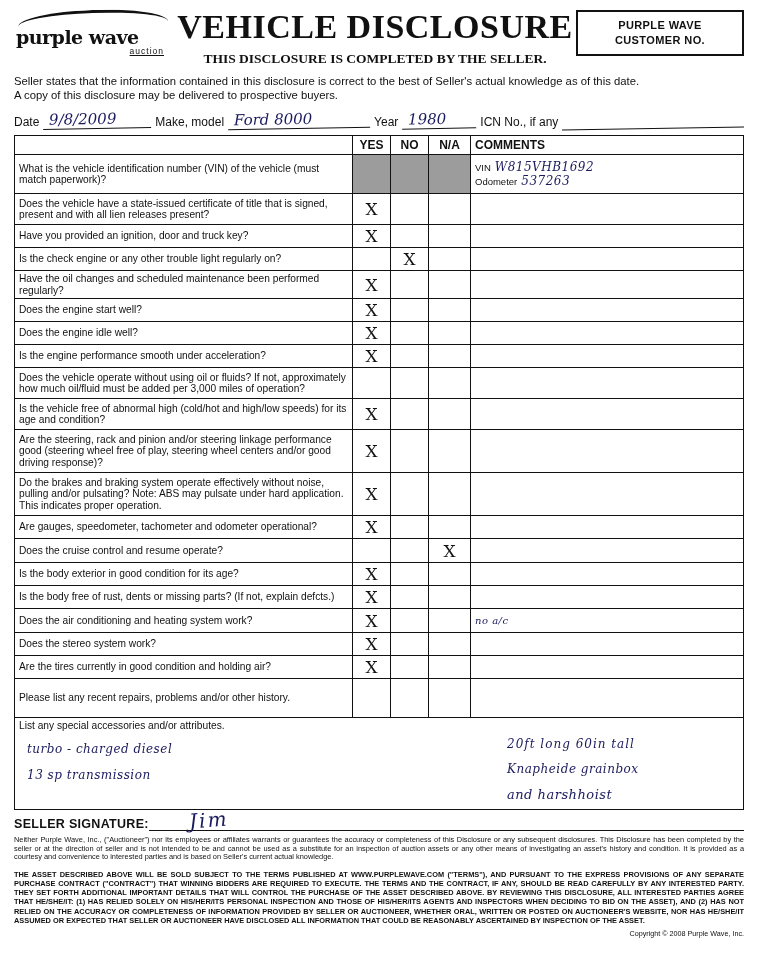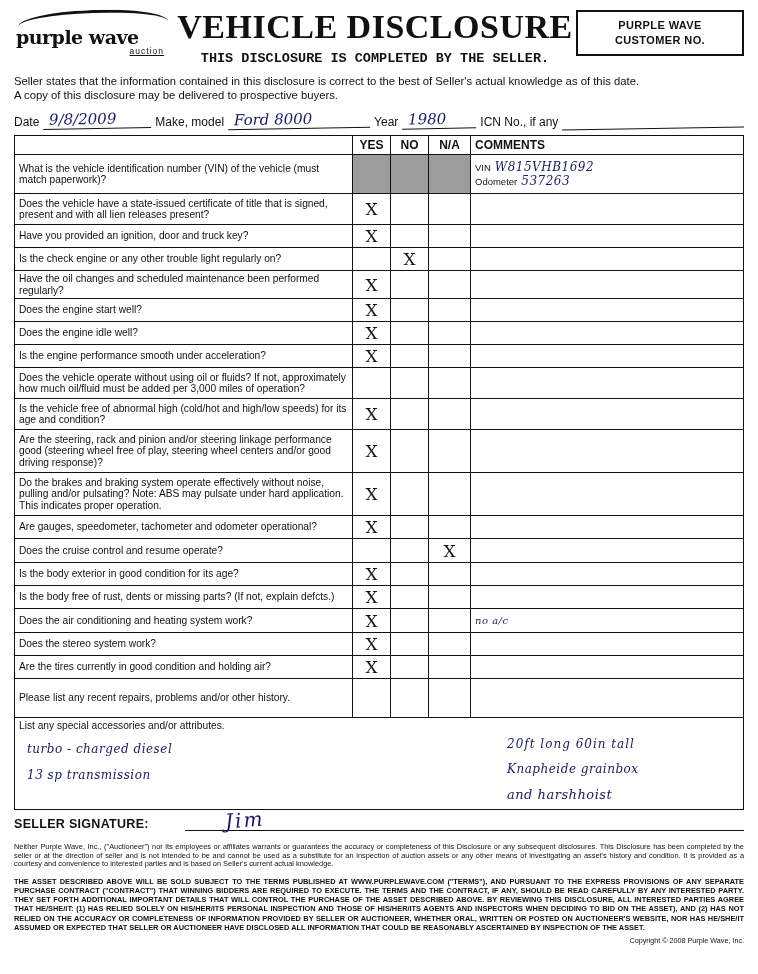--- a/index.html
+++ b/index.html
@@ -67,21 +67,21 @@
     padding-top: 2px;
   }
   .doc-title {
     font-family: "Liberation Serif", serif;
     font-size: 34px;
     font-weight: bold;
     letter-spacing: 0.5px;
     line-height: 1;
   }
   .doc-sub {
-    font-family: Liberation Mono, monospace;
+    font-family: Liberation Serif, serif;
     font-weight: bold;
     font-size: 13.5px;
     margin-top: 7px;
   }
   .cust-box {
     border: 2px solid #111;
     width: 168px;
     height: 46px;
     text-align: center;
     font-size: 11px;
@@ -199,21 +199,20 @@
     top: 14px;
     line-height: 25px;
   }
   .acc-right .l1 { letter-spacing: 1px; }
 
   
   .sig-row {
     display: flex;
     align-items: flex-end;
     margin-top: 4px;
-    gap: 36px;
   }
   .sig-label {
     font-size: 12.5px;
     font-weight: bold;
     letter-spacing: 0.3px;
     white-space: nowrap;
   }
   .sig-line {
     flex: 1;
     border-bottom: 1px solid #111;
@@ -229,21 +228,21 @@
     font-size: 20px;
     color: #1a1a5e;
     letter-spacing: 2px;
     transform: rotate(-4deg);
   }
 
   
   .fine {
     font-size: 7.4px;
     line-height: 8.6px;
-    margin-top: 12px;
+    margin-top: 5px;
     text-align: justify;
   }
   .fine.bold {
     font-weight: bold;
     margin-top: 8px;
     line-height: 9.2px;
   }
   .copyright {
     font-size: 7.2px;
     text-align: right;

